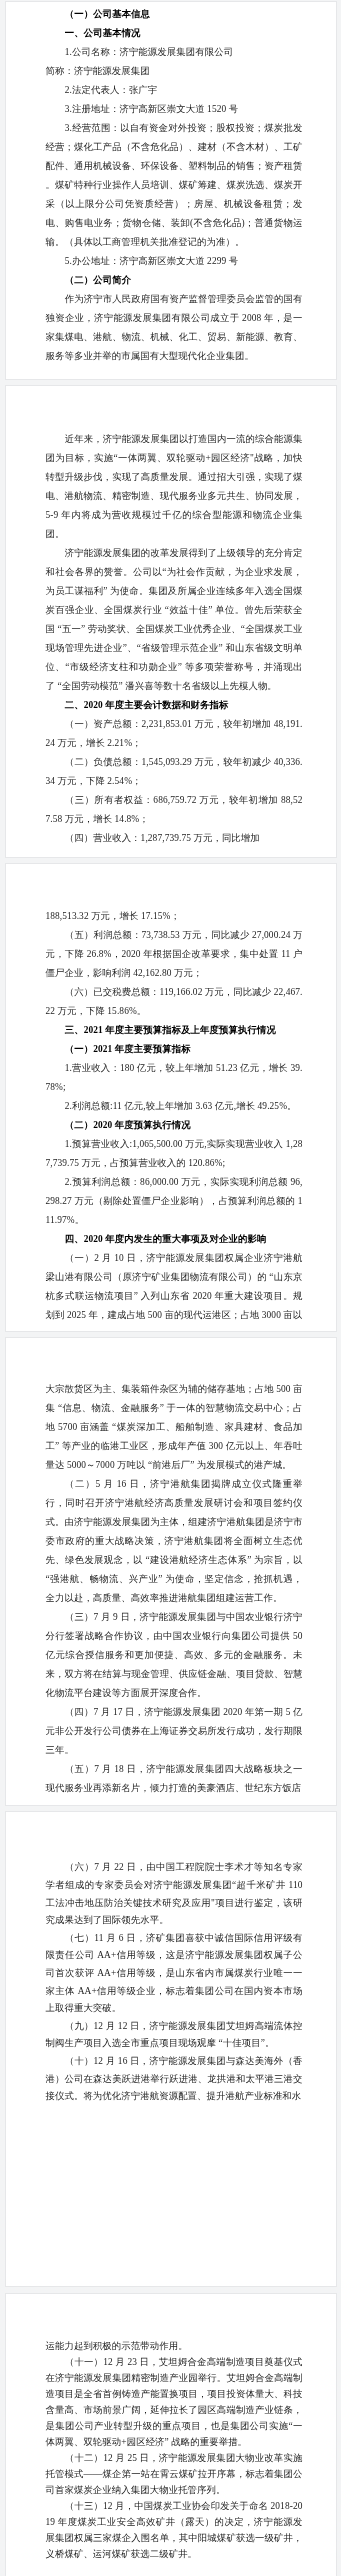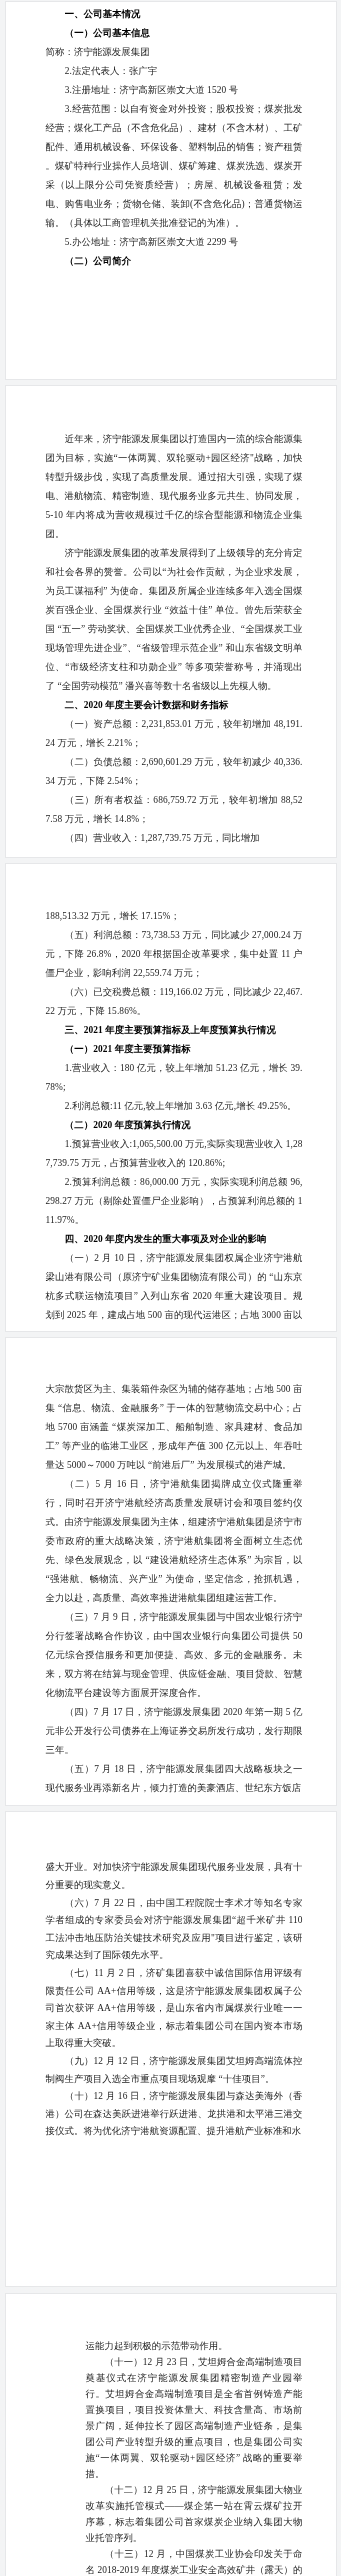--- a/index.html
+++ b/index.html
@@ -31,72 +31,73 @@
     margin:0;
     font-size:9.4px;
     line-height:19px;
     letter-spacing:0.1px;
     text-align:justify;
     text-indent:19.3px;
     color:#1c1c1c;
     word-break:break-all;
   }
   #card4 .para { line-height:17.6px; }
-  #card5 .para { line-height:16px;margin-left:40px; }
+  #card5 .para { line-height:16px; }
   .para.cont { text-indent:0; }
   .para.bold { font-weight:bold; color:#000; }
 </style>
 </head>
 <body>
 
 <div class="doc-stream">
   <section class="page-card" id="card0">
+      <p class="para bold">（一）公司基本信息</p>
       <p class="para bold">一、公司基本情况</p>
-      <p class="para bold">（一）公司基本信息</p>
+      <p class="para">1.公司名称：济宁能源发展集团有限公司</p>
       <p class="para cont">简称：济宁能源发展集团</p>
       <p class="para">2.法定代表人：张广宇</p>
       <p class="para">3.注册地址：济宁高新区崇文大道 1520 号</p>
       <p class="para">3.经营范围：以自有资金对外投资；股权投资；煤炭批发经营；煤化工产品（不含危化品）、建材（不含木材）、工矿配件、通用机械设备、环保设备、塑料制品的销售；资产租赁 。煤矿特种行业操作人员培训、煤矿筹建、煤炭洗选、煤炭开采（以上限分公司凭资质经营）；房屋、机械设备租赁；发电、购售电业务；货物仓储、装卸(不含危化品)；普通货物运输。（具体以工商管理机关批准登记的为准）。</p>
       <p class="para">5.办公地址：济宁高新区崇文大道 2299 号</p>
       <p class="para bold">（二）公司简介</p>
+      <p class="para">作为济宁市人民政府国有资产监督管理委员会监管的国有独资企业，济宁能源发展集团有限公司成立于 2008 年，是一家集煤电、港航、物流、机械、化工、贸易、新能源、教育、服务等多业并举的市属国有大型现代化企业集团。</p>
     </section>
   <section class="page-card" id="card1">
-      <p class="para">近年来，济宁能源发展集团以打造国内一流的综合能源集团为目标，实施“一体两翼、双轮驱动+园区经济"战略，加快转型升级步伐，实现了高质量发展。通过招大引强，实现了煤电、港航物流、精密制造、现代服务业多元共生、协同发展，5-10 年内将成为营收规模过千亿的综合型能源和物流企业集团。</p>
+      <p class="para">近年来，济宁能源发展集团以打造国内一流的综合能源集团为目标，实施“一体两翼、双轮驱动+园区经济"战略，加快转型升级步伐，实现了高质量发展。通过招大引强，实现了煤电、港航物流、精密制造、现代服务业多元共生、协同发展，5-9 年内将成为营收规模过千亿的综合型能源和物流企业集团。</p>
       <p class="para">济宁能源发展集团的改革发展得到了上级领导的充分肯定和社会各界的赞誉。公司以“为社会作贡献，为企业求发展，为员工谋福利” 为使命。集团及所属企业连续多年入选全国煤炭百强企业、全国煤炭行业 “效益十佳” 单位。曾先后荣获全国 “五一” 劳动奖状、全国煤炭工业优秀企业、“全国煤炭工业现场管理先进企业”、“省级管理示范企业” 和山东省级文明单位、“市级经济支柱和功勋企业” 等多项荣誉称号，并涌现出了 “全国劳动模范” 潘兴喜等数十名省级以上先模人物。</p>
       <p class="para bold">二、2020 年度主要会计数据和财务指标</p>
       <p class="para">（一）资产总额：2,231,853.01 万元，较年初增加 48,191.24 万元，增长 2.21%；</p>
-      <p class="para">（二）负债总额：2,690,601.29 万元，较年初减少 40,336.34 万元，下降 2.54%；</p>
+      <p class="para">（二）负债总额：1,545,093.29 万元，较年初减少 40,336.34 万元，下降 2.54%；</p>
       <p class="para">（三）所有者权益：686,759.72 万元，较年初增加 88,527.58 万元，增长 14.8%；</p>
       <p class="para">（四）营业收入：1,287,739.75 万元，同比增加</p>
     </section>
   <section class="page-card" id="card2">
       <p class="para cont">188,513.32 万元，增长 17.15%；</p>
-      <p class="para">（五）利润总额：73,738.53 万元，同比减少 27,000.24 万元，下降 26.8%，2020 年根据国企改革要求，集中处置 11 户僵尸企业，影响利润 22,559.74 万元；</p>
+      <p class="para">（五）利润总额：73,738.53 万元，同比减少 27,000.24 万元，下降 26.8%，2020 年根据国企改革要求，集中处置 11 户僵尸企业，影响利润 42,162.80 万元；</p>
       <p class="para">（六）已交税费总额：119,166.02 万元，同比减少 22,467.22 万元，下降 15.86%。</p>
       <p class="para bold">三、2021 年度主要预算指标及上年度预算执行情况</p>
       <p class="para bold">（一）2021 年度主要预算指标</p>
       <p class="para">1.营业收入：180 亿元，较上年增加 51.23 亿元，增长 39.78%;</p>
       <p class="para">2.利润总额:11 亿元,较上年增加 3.63 亿元,增长 49.25%。</p>
       <p class="para bold">（二）2020 年度预算执行情况</p>
       <p class="para">1.预算营业收入:1,065,500.00 万元,实际实现营业收入 1,287,739.75 万元，占预算营业收入的 120.86%;</p>
       <p class="para">2.预算利润总额：86,000.00 万元，实际实现利润总额 96,298.27 万元（剔除处置僵尸企业影响），占预算利润总额的 111.97%。</p>
       <p class="para bold">四、2020 年度内发生的重大事项及对企业的影响</p>
       <p class="para">（一）2 月 10 日，济宁能源发展集团权属企业济宁港航梁山港有限公司（原济宁矿业集团物流有限公司）的 “山东京杭多式联运物流项目” 入列山东省 2020 年重大建设项目。规划到 2025 年，建成占地 500 亩的现代运港区；占地 3000 亩以</p>
     </section>
   <section class="page-card" id="card3">
       <p class="para cont">大宗散货区为主、集装箱件杂区为辅的储存基地；占地 500 亩集 “信息、物流、金融服务” 于一体的智慧物流交易中心；占地 5700 亩涵盖 “煤炭深加工、船舶制造、家具建材、食品加工” 等产业的临港工业区，形成年产值 300 亿元以上、年吞吐量达 5000～7000 万吨以 “前港后厂” 为发展模式的港产城。</p>
       <p class="para">（二）5 月 16 日，济宁港航集团揭牌成立仪式隆重举行，同时召开济宁港航经济高质量发展研讨会和项目签约仪式。由济宁能源发展集团为主体，组建济宁港航集团是济宁市委市政府的重大战略决策，济宁港航集团将全面树立生态优先、绿色发展观念，以 “建设港航经济生态体系” 为宗旨，以 “强港航、畅物流、兴产业” 为使命，坚定信念，抢抓机遇，全力以赴，高质量、高效率推进港航集团组建运营工作。</p>
       <p class="para">（三）7 月 9 日，济宁能源发展集团与中国农业银行济宁分行签署战略合作协议，由中国农业银行向集团公司提供 50 亿元综合授信服务和更加便捷、高效、多元的金融服务。未来，双方将在结算与现金管理、供应链金融、项目贷款、智慧化物流平台建设等方面展开深度合作。</p>
       <p class="para">（四）7 月 17 日，济宁能源发展集团 2020 年第一期 5 亿元非公开发行公司债券在上海证券交易所发行成功，发行期限三年。</p>
       <p class="para">（五）7 月 18 日，济宁能源发展集团四大战略板块之一现代服务业再添新名片，倾力打造的美豪酒店、世纪东方饭店</p>
     </section>
   <section class="page-card" id="card4">
-      <p class="para cont">盛大开业。对加快济宁能源发展集团现代服务业发展，具有十分重要的现实意义。</p>
       <p class="para">（六）7 月 22 日，由中国工程院院士李术才等知名专家学者组成的专家委员会对济宁能源发展集团“超千米矿井 110 工法冲击地压防治关键技术研究及应用"项目进行鉴定，该研究成果达到了国际领先水平。</p>
-      <p class="para">（七）11 月 2 日，济矿集团喜获中诚信国际信用评级有限责任公司 AA+信用等级，这是济宁能源发展集团权属子公司首次获评 AA+信用等级，是山东省内市属煤炭行业唯一一家主体 AA+信用等级企业，标志着集团公司在国内资本市场上取得重大突破。</p>
+      <p class="para">（七）11 月 6 日，济矿集团喜获中诚信国际信用评级有限责任公司 AA+信用等级，这是济宁能源发展集团权属子公司首次获评 AA+信用等级，是山东省内市属煤炭行业唯一一家主体 AA+信用等级企业，标志着集团公司在国内资本市场上取得重大突破。</p>
       <p class="para">（九）12 月 12 日，济宁能源发展集团艾坦姆高端流体控制阀生产项目入选全市重点项目现场观摩 “十佳项目”。</p>
       <p class="para">（十）12 月 16 日，济宁能源发展集团与森达美海外（香港）公司在森达美跃进港举行跃进港、龙拱港和太平港三港交接仪式。将为优化济宁港航资源配置、提升港航产业标准和水</p>
     </section>
   <section class="page-card" id="card5">
       <p class="para cont">运能力起到积极的示范带动作用。</p>
       <p class="para">（十一）12 月 23 日，艾坦姆合金高端制造项目奠基仪式在济宁能源发展集团精密制造产业园举行。艾坦姆合金高端制造项目是全省首例铸造产能置换项目，项目投资体量大、科技含量高、市场前景广阔，延伸拉长了园区高端制造产业链条，是集团公司产业转型升级的重点项目，也是集团公司实施“一体两翼、双轮驱动+园区经济” 战略的重要举措。</p>
       <p class="para">（十二）12 月 25 日，济宁能源发展集团大物业改革实施托管模式——煤企第一站在霄云煤矿拉开序幕，标志着集团公司首家煤炭企业纳入集团大物业托管序列。</p>
       <p class="para">（十三）12 月，中国煤炭工业协会印发关于命名 2018-2019 年度煤炭工业安全高效矿井（露天）的决定，济宁能源发展集团权属三家煤企入围名单，其中阳城煤矿获选一级矿井，义桥煤矿、运河煤矿获选二级矿井。</p>
     </section>
 </div>

